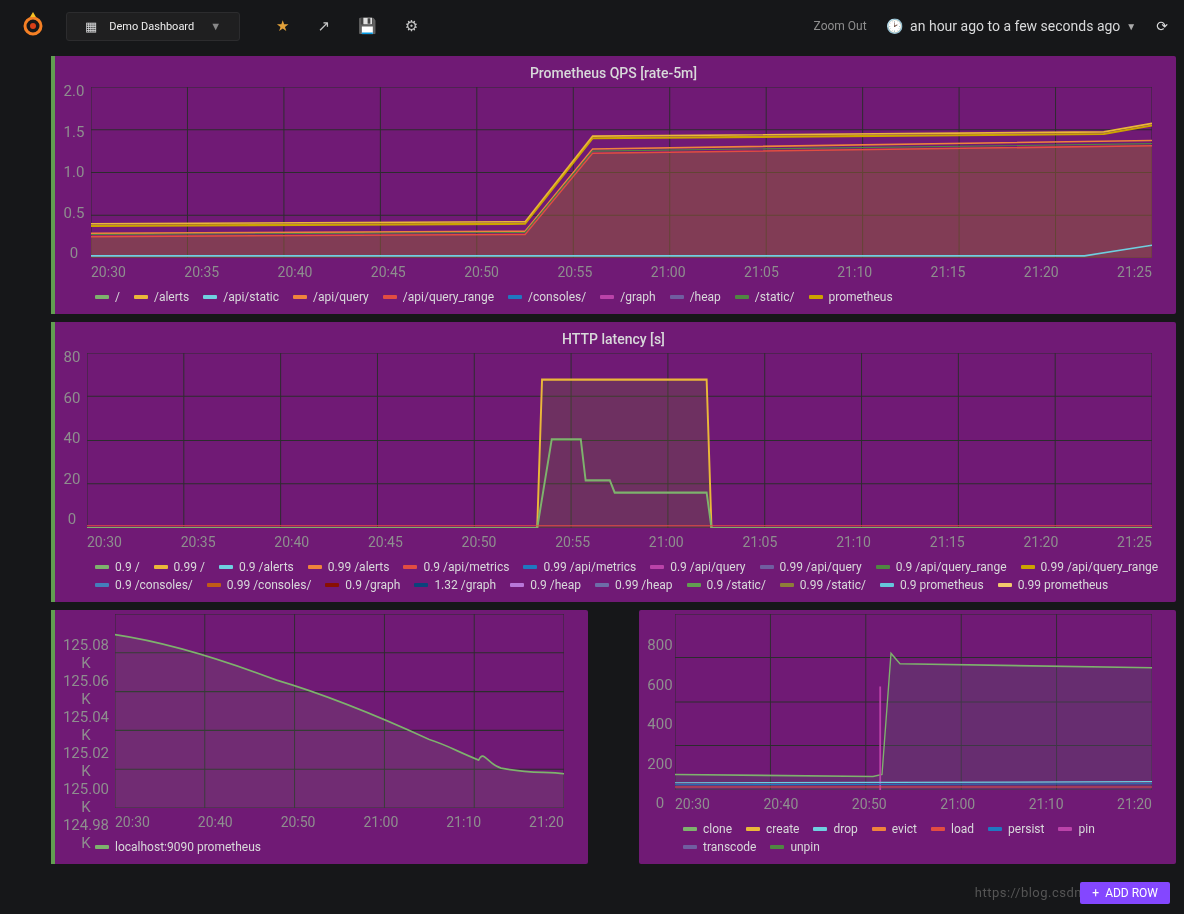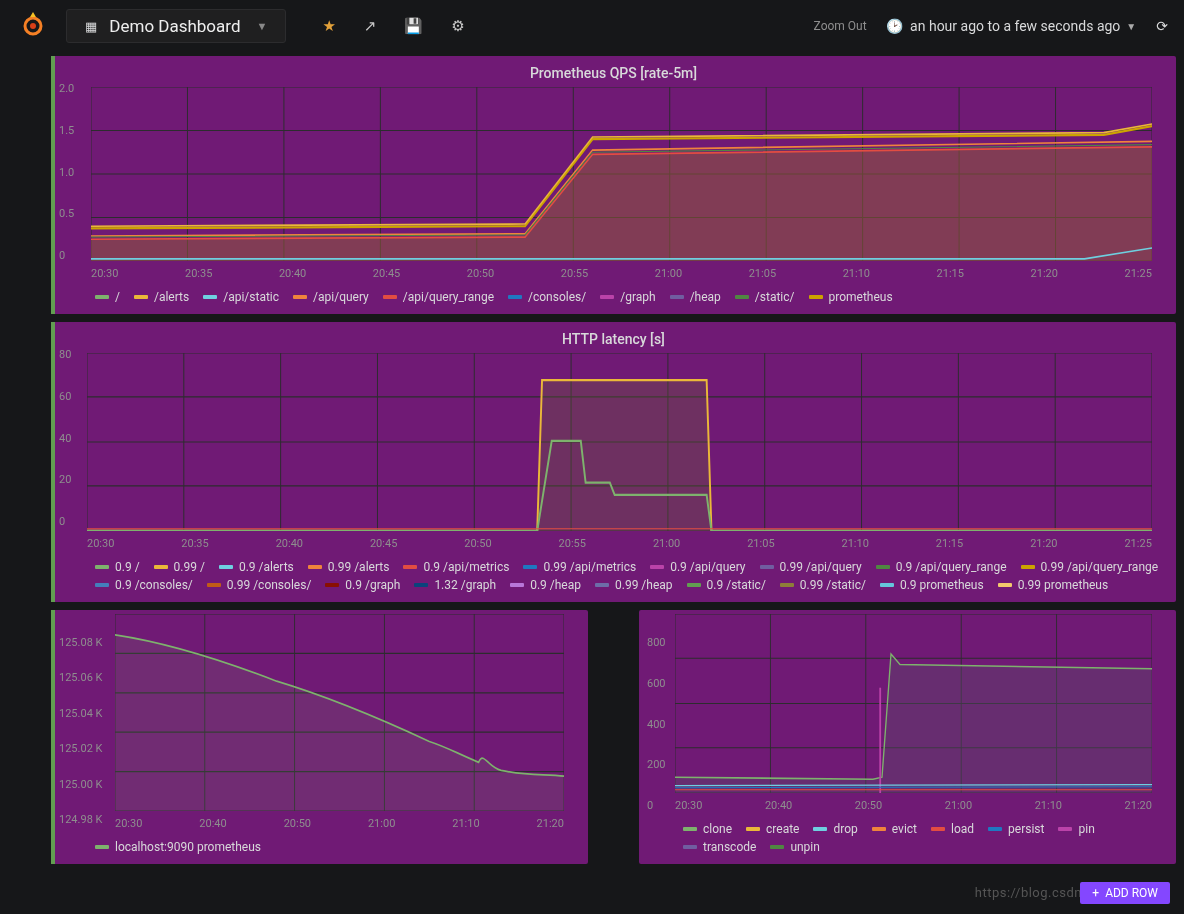--- a/index.html
+++ b/index.html
@@ -4,45 +4,45 @@
 <style>
 * { margin: 0; padding: 0; box-sizing: border-box; }
 body { background: #161719; color: #d8d9da; font-family: Roboto, Helvetica, Arial, sans-serif; font-size: 13px; width: 1184px; height: 914px; overflow: hidden; }
 
 
 .navbar { display: flex; align-items: center; padding: 8px 16px; height: 52px; background: #161719; }
 .logo { width: 34px; height: 34px; margin-right: 16px; display: flex; align-items: center; justify-content: center; }
 .logo svg { width: 32px; height: 32px; }
 .dash-select { background: #1f1f20; border: 1px solid #2c2c2e; border-radius: 3px; padding: 6px 18px; display: flex; align-items: center; gap: 12px; cursor: pointer; }
 .dash-select .grid-icon { color: #d8d9da; }
-.dash-select .title { color: #eee; font-size: 17px; }
+.dash-select .title { color: #eee; font-size: 11px; }
 .dash-select .chev { color: #888; font-size: 11px; margin-left: 4px; }
 .nav-icons { display: flex; gap: 28px; margin-left: 36px; align-items: center; }
 .nav-icons span { color: #c7c7c7; cursor: pointer; font-size: 15px; }
 .nav-icons .star { color: #e2a13a; }
 .nav-right { margin-left: auto; display: flex; align-items: center; gap: 20px; }
 .zoom-out { color: #8e8e8e; font-size: 12px; cursor: pointer; }
 .time-picker { color: #d8d9da; font-size: 14px; cursor: pointer; display: flex; align-items: center; gap: 6px; }
 .time-picker .chev { font-size: 10px; color: #aaa; }
 .refresh { color: #d8d9da; cursor: pointer; font-size: 14px; }
 
 
 .dashboard { padding: 4px 8px; display: flex; flex-direction: column; gap: 8px; }
 .row { display: flex; gap: 8px; }
 .panel { background: #701a75; border-radius: 2px; position: relative; display: flex; flex-direction: column; flex: 1; margin-left: 43px; }
 .panel-handle { position: absolute; left: 0; top: 0; bottom: 0; width: 4px; background: #629e51; }
 .panel-title { text-align: center; color: #d8d9da; font-size: 14px; padding: 9px 0 2px; font-weight: 500; }
 .chart-area { flex: 1; position: relative; margin: 4px 24px 4px 40px; }
 .chart-area.wide { margin-left: 64px; }
 .chart-area.narrow { margin-left: 36px; }
 .chart-area svg { position: absolute; inset: 0; width: 100%; height: 100%; }
-.y-axis { position: absolute; left: 8px; top: 0; bottom: 0; width: 30px; display: flex; flex-direction: column; justify-content: space-between; text-align: left; font-size: 11px; color: #8e8e8e; }
+.y-axis { position: absolute; left: 8px; top: 0; bottom: 0; width: 30px; display: flex; flex-direction: column; justify-content: space-between; text-align: center; font-size: 15px; color: #8e8e8e; }
 .y-axis.wide { width: 54px; }
 .y-axis.narrow { width: 26px; }
-.x-axis { display: flex; justify-content: space-between; margin: 2px 24px 4px 40px; font-size: 11px; color: #8e8e8e; }
+.x-axis { display: flex; justify-content: space-between; margin: 2px 24px 4px 40px; font-size: 14px; color: #8e8e8e; }
 .x-axis.wide { margin-left: 64px; }
 .x-axis.narrow { margin-left: 36px; }
 .legend { display: flex; flex-wrap: wrap; gap: 4px 14px; padding: 6px 16px 10px 44px; font-size: 12px; color: #d8d9da; }
 .legend-item { display: flex; align-items: center; gap: 6px; cursor: pointer; }
 .swatch { width: 14px; height: 4px; border-radius: 1px; }
 
 .grid line { stroke: #2c2c2e; stroke-width: 1; }
 
 .add-row-btn { position: absolute; right: 14px; bottom: 10px; background: #8447ff; color: #fff; padding: 4px 12px; font-size: 12px; border-radius: 2px; cursor: pointer; display: flex; align-items: center; gap: 6px; }
 .watermark { position: absolute; right: 14px; bottom: 14px; color: #555; font-size: 13px; letter-spacing: 0.5px; pointer-events: none; }

